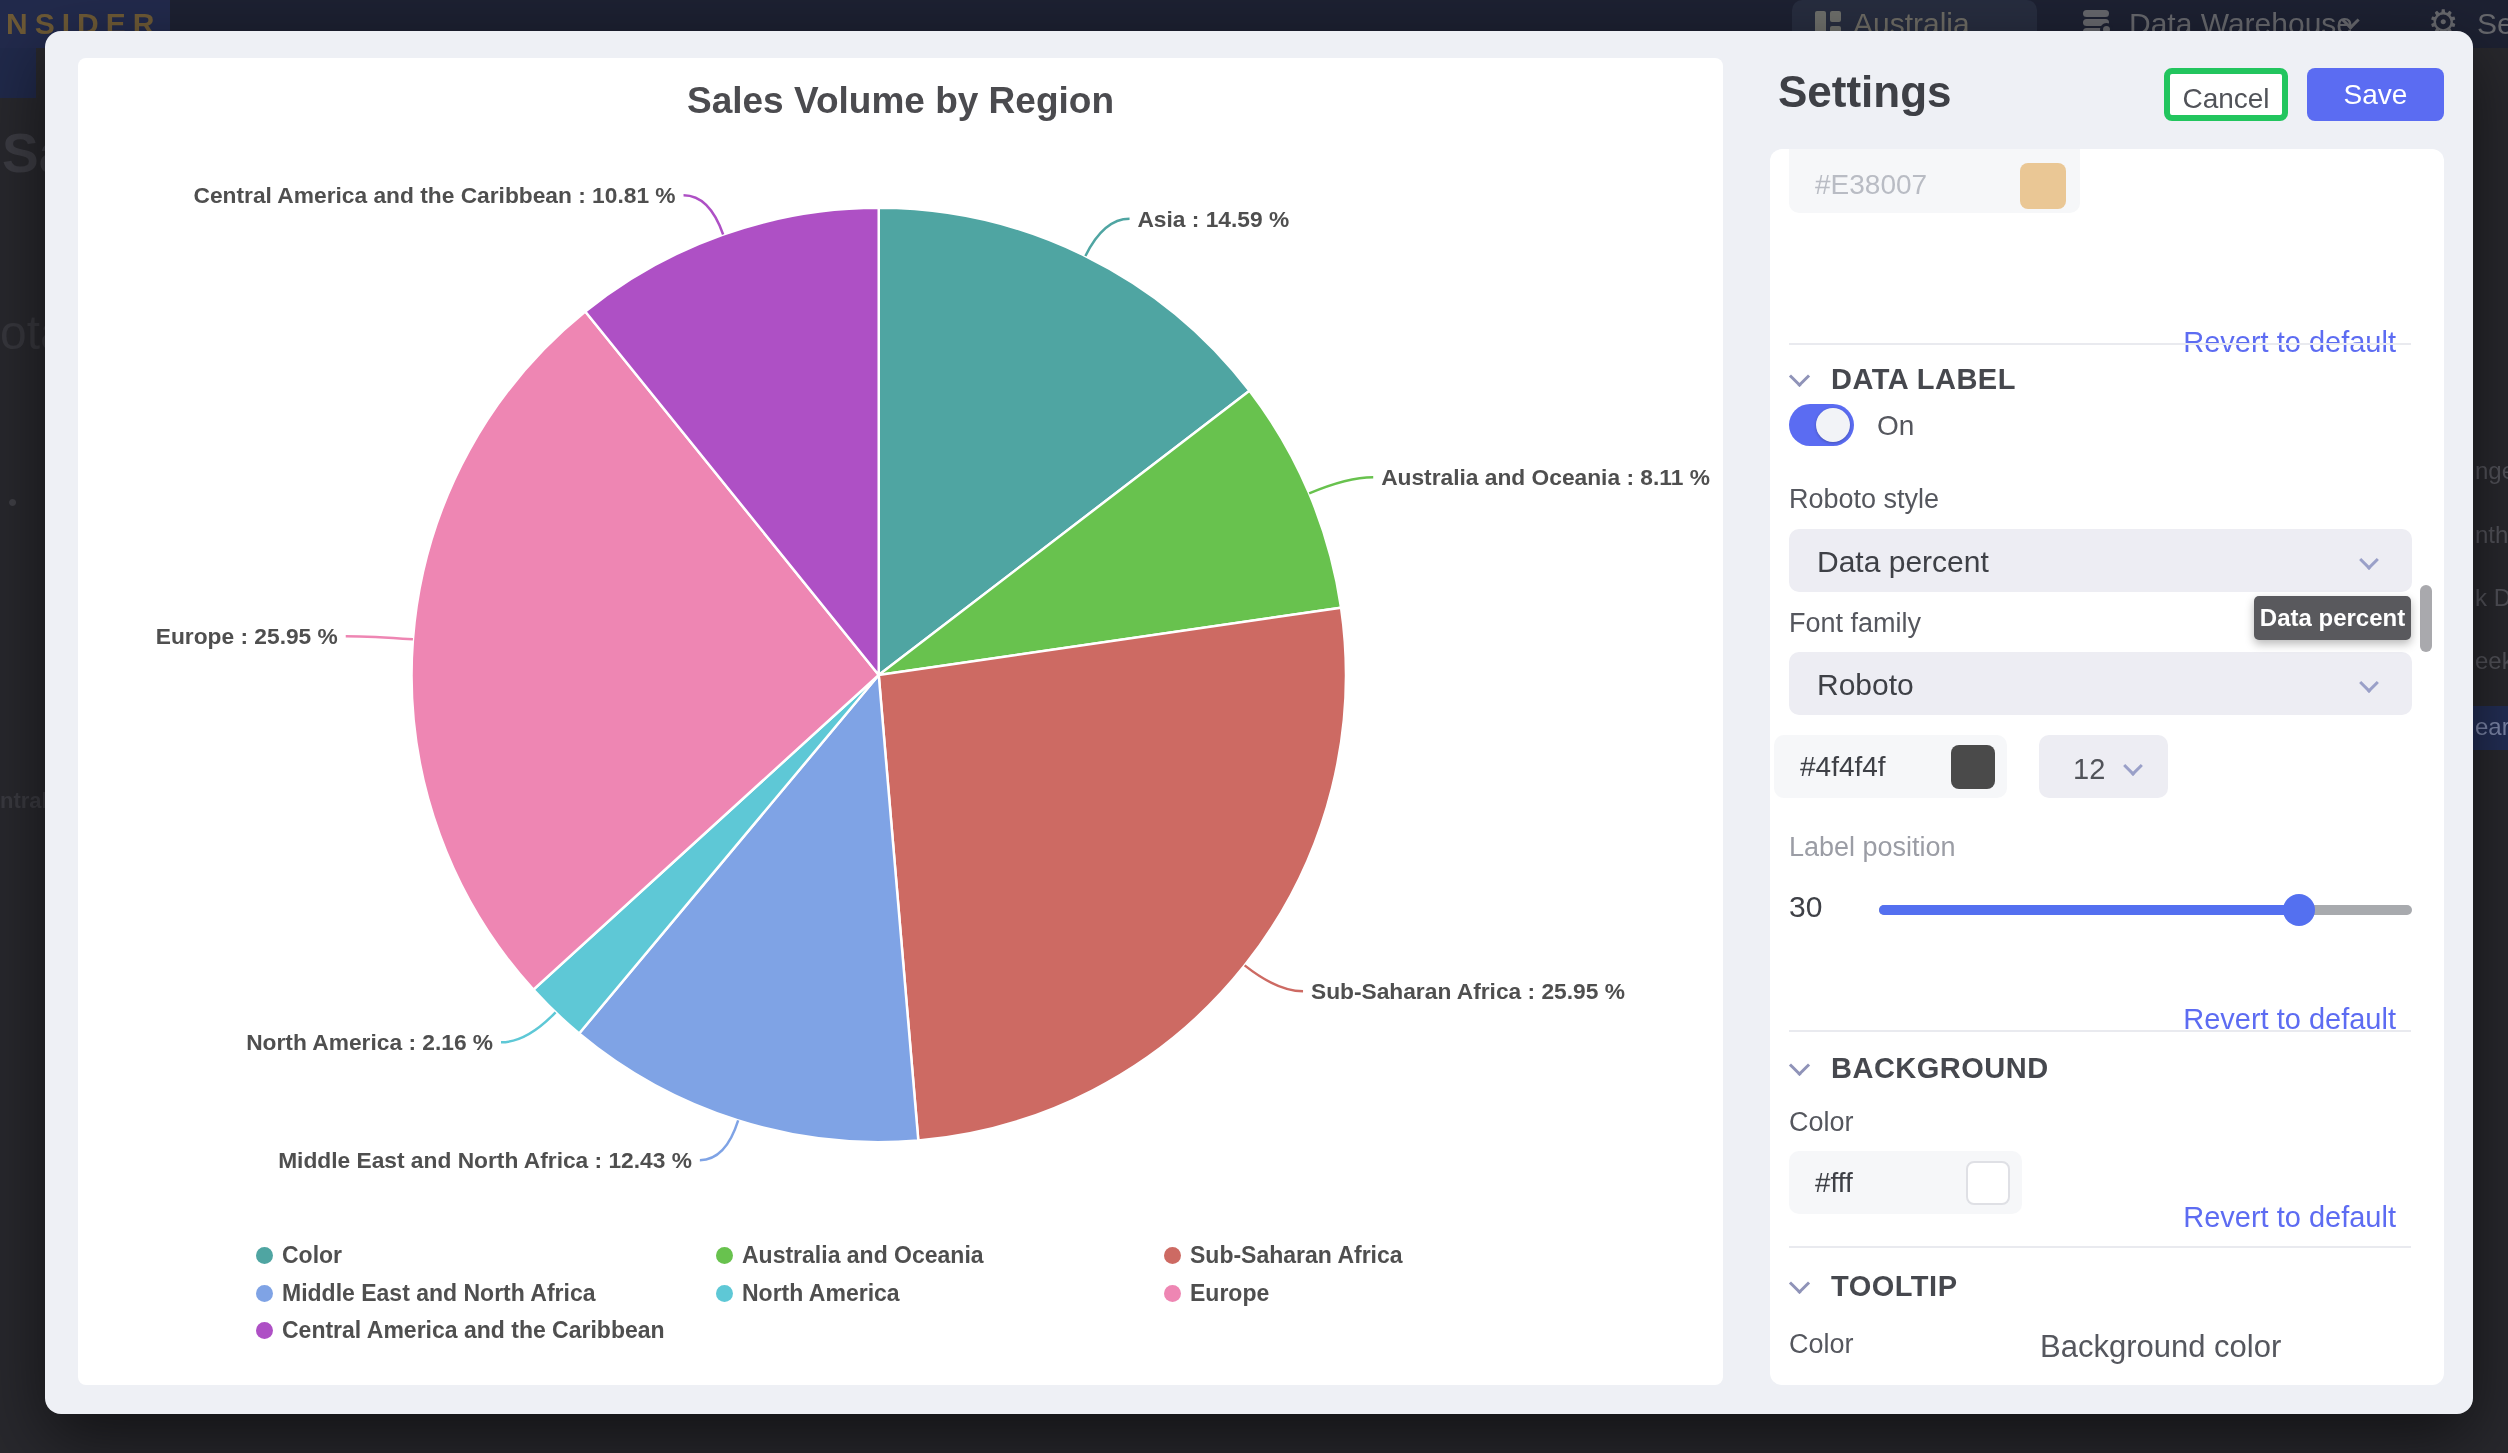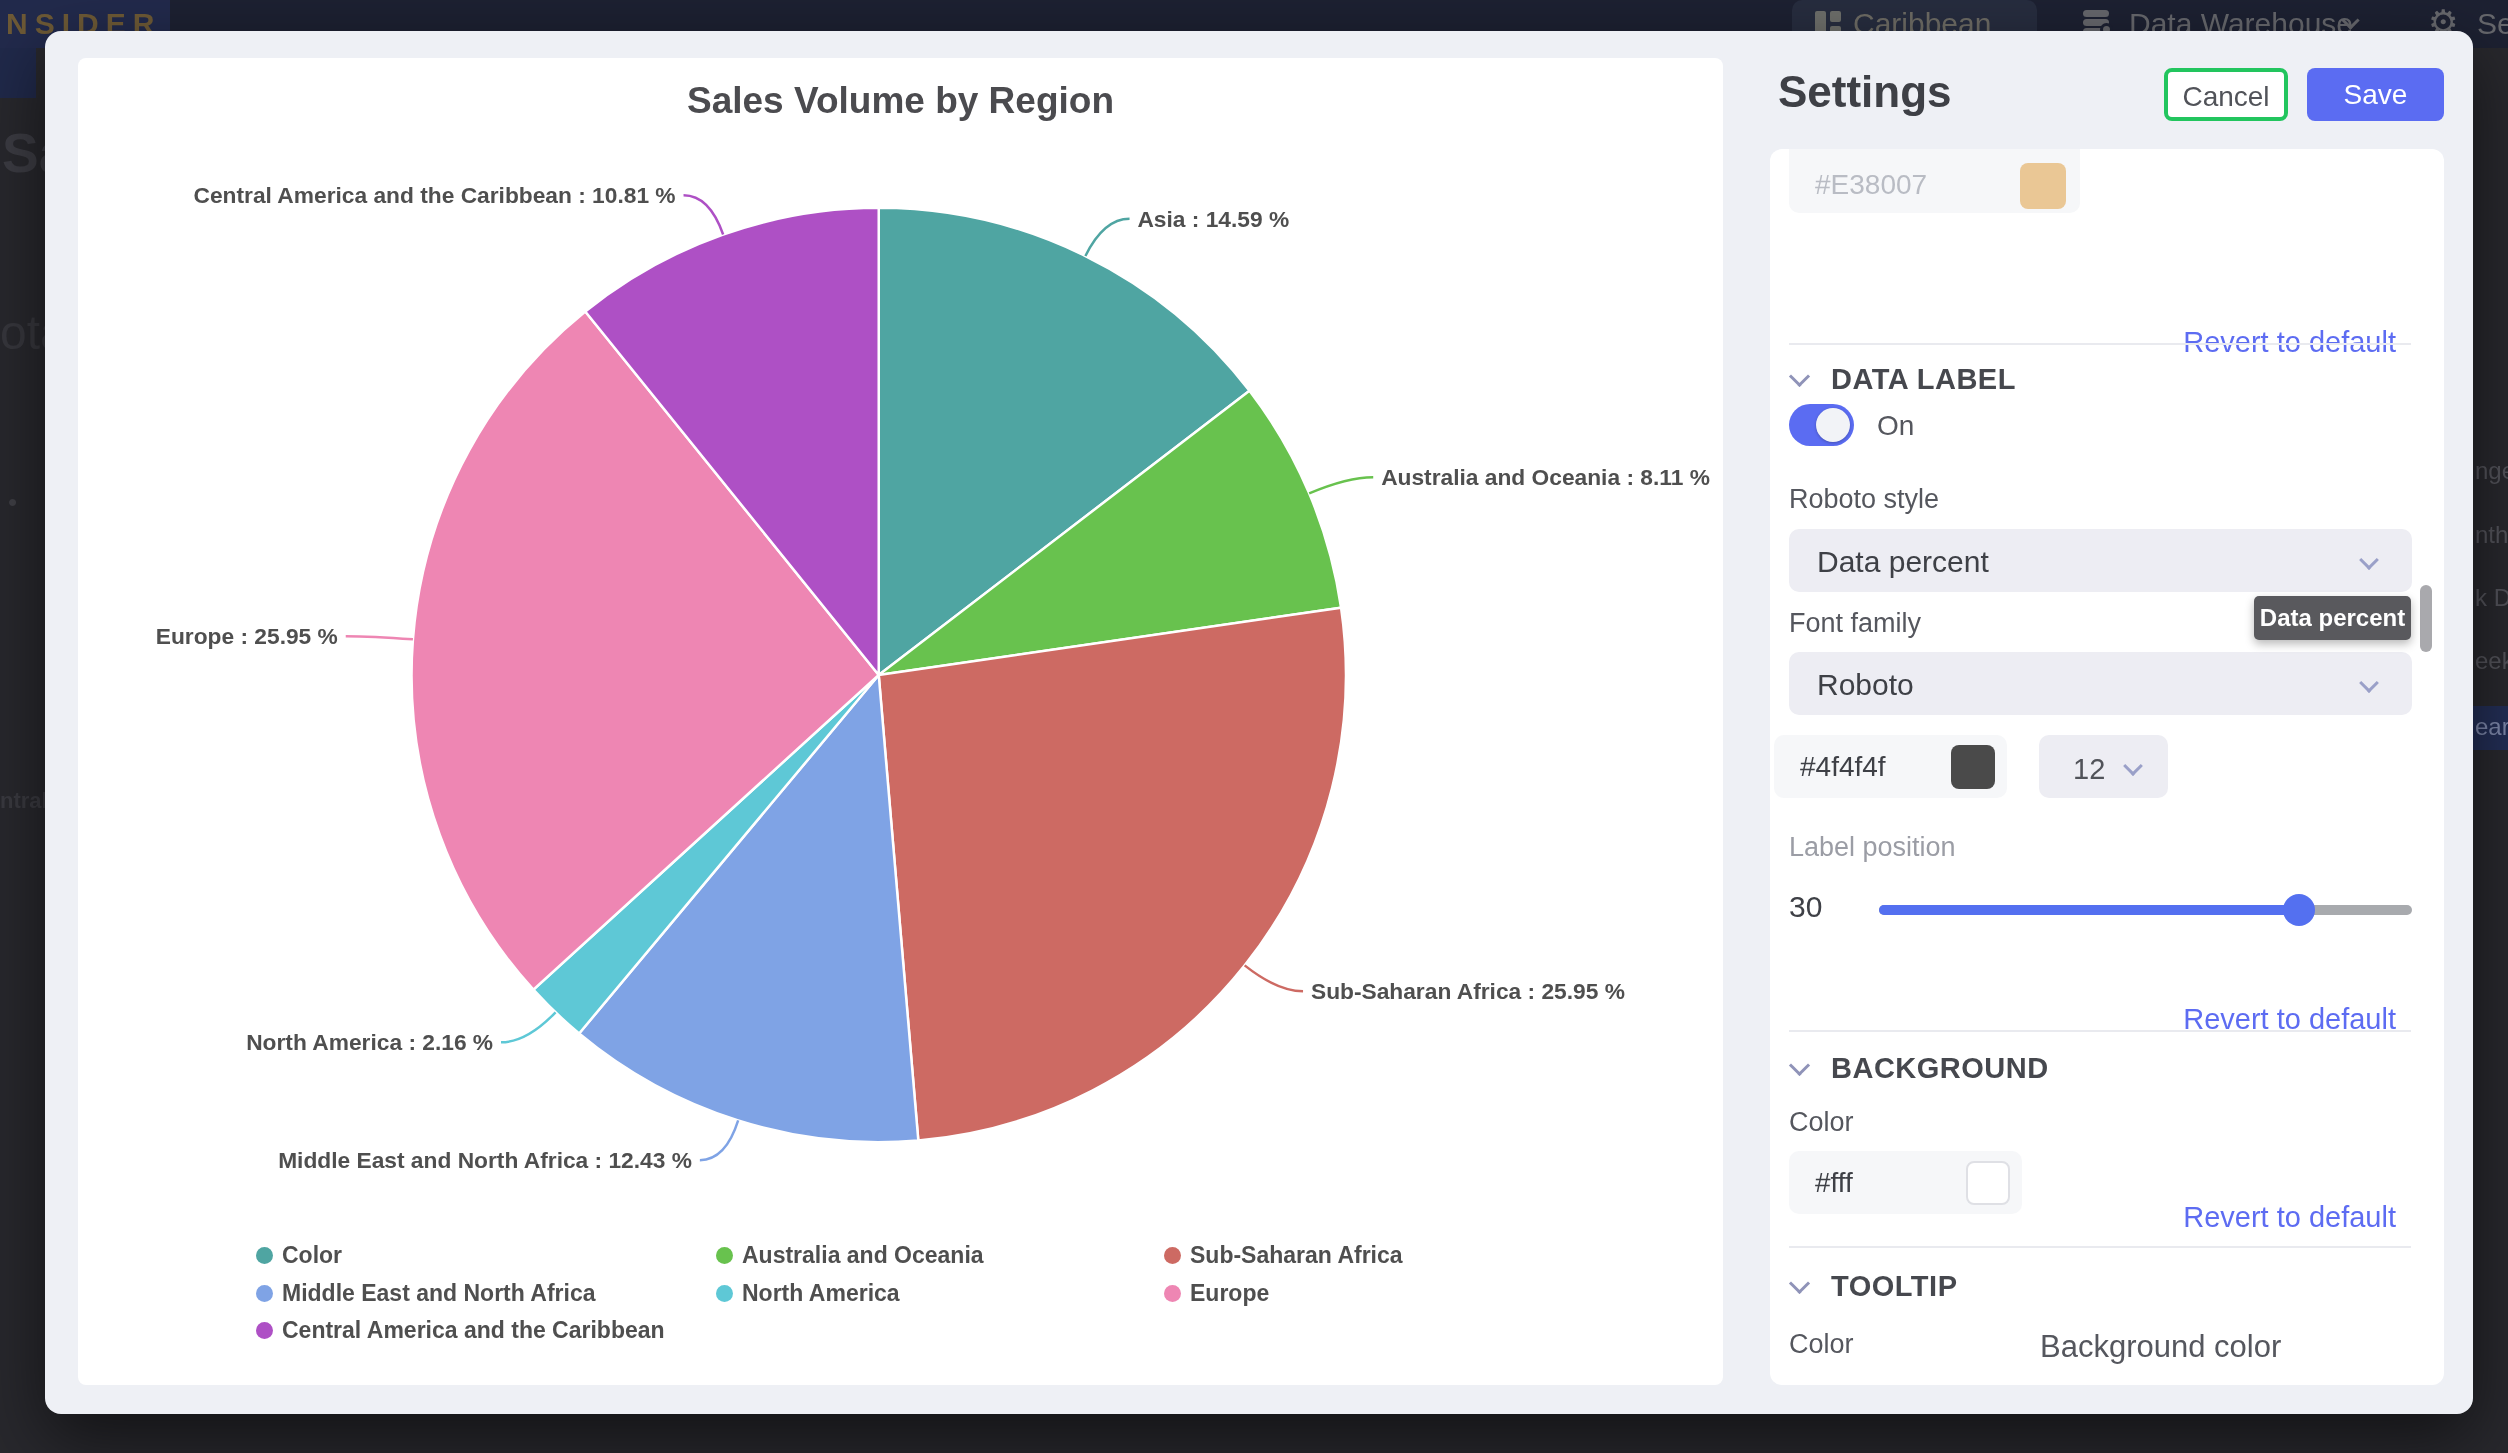--- a/index.html
+++ b/index.html
@@ -47,21 +47,21 @@
   
   #chart-card { position:absolute; left:33px; top:27px; width:1645px; height:1327px; background:#fff; border-radius:8px; }
   #chart-title { position:absolute; left:0; top:22px; width:100%; text-align:center; font-size:37px; font-weight:600; color:#4b4b4f; }
   #pie-svg { position:absolute; left:0; top:0; }
   .legend-item { position:absolute; height:36px; white-space:nowrap; cursor:pointer; }
   .legend-dot { display:inline-block; width:17px; height:17px; border-radius:50%; vertical-align:middle; margin-right:9px; }
   .legend-lbl { display:inline-block; vertical-align:middle; font-size:23px; font-weight:bold; color:#4f4f4f; }
 
   
   #settings-title { position:absolute; left:1733px; top:36px; font-size:44px; font-weight:bold; color:#3e4046; }
-  #cancel-btn { position:absolute; left:2119px; top:37px; width:124px; height:53px; background:#fff; border:4px solid #22c55e;
+  #cancel-btn { position:absolute; left:2119px; top:37px; width:124px; height:53px; background:#fff; border:6px solid #22c55e;
                 border-radius:8px; font-size:28px; color:#515359; text-align:center; line-height:50px; cursor:pointer; }
   #save-btn { position:absolute; left:2262px; top:37px; width:137px; height:53px; background:#5b6cf2; border-radius:8px;
               font-size:28px; color:#fff; text-align:center; line-height:53px; cursor:pointer; }
 
   
   #settings-card { position:absolute; left:1725px; top:118px; width:674px; height:1236px; background:#fff; border-radius:12px; overflow:hidden; }
   .hex-input { position:absolute; background:#f6f7f9; border-radius:10px; }
   .hex-text { position:absolute; left:26px; font-size:28px; color:#b9bcc4; }
   .hex-text.dark { color:#3e4046; }
   .swatch { position:absolute; border-radius:8px; }
@@ -118,21 +118,21 @@
 <div id="topbar">
   <div id="logo-block">
     <span id="logo-text">NSIDER</span>
   </div>
   <div id="dash-btn"></div>
   <span id="dash-icon">
       <div class="a"></div>
       <div class="b"></div>
       <div class="c"></div>
     </span>
-  <span id="dash-label">Caribbean</span>
+  <span id="dash-label">Australia</span>
   <span id="dw-icon">
       <div class="r1"></div>
       <div class="r2"></div>
       <div class="r3"></div>
       <div class="p"></div>
     </span>
   <span id="dw-label">Data Warehouse</span>
   <span id="dw-chev" class="chev-dim"></span>
   <span id="gear-icon">⚙</span>
   <span id="settings-partial">Se</span>

